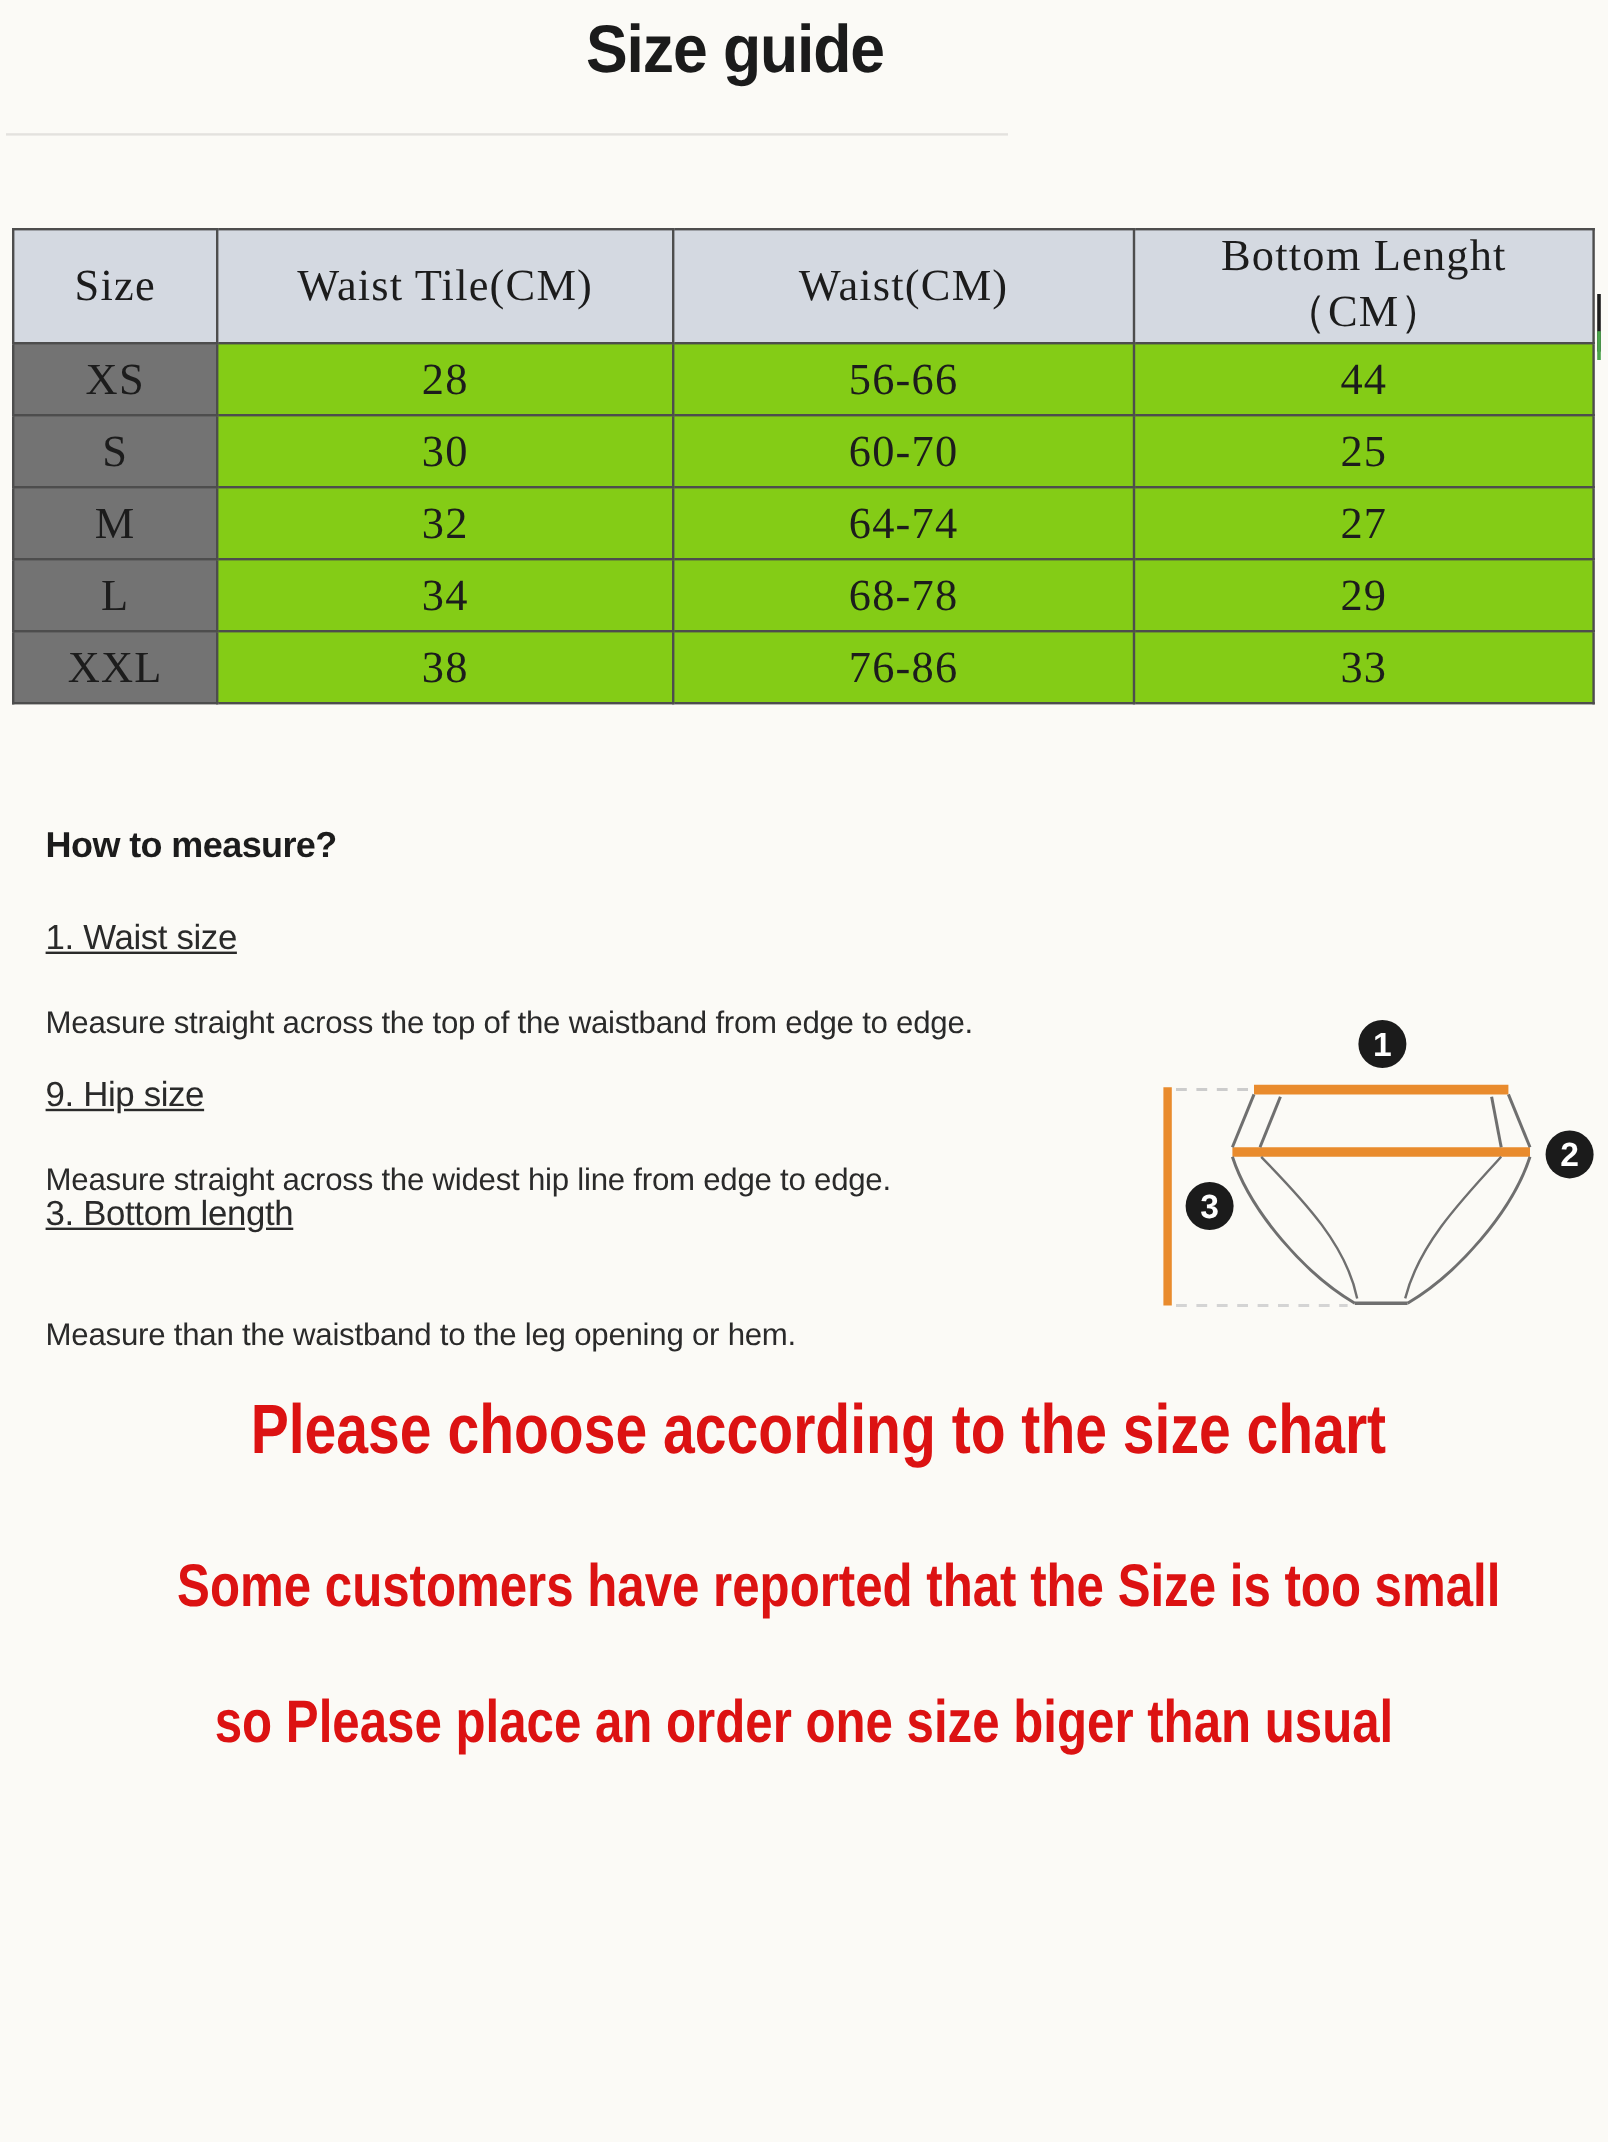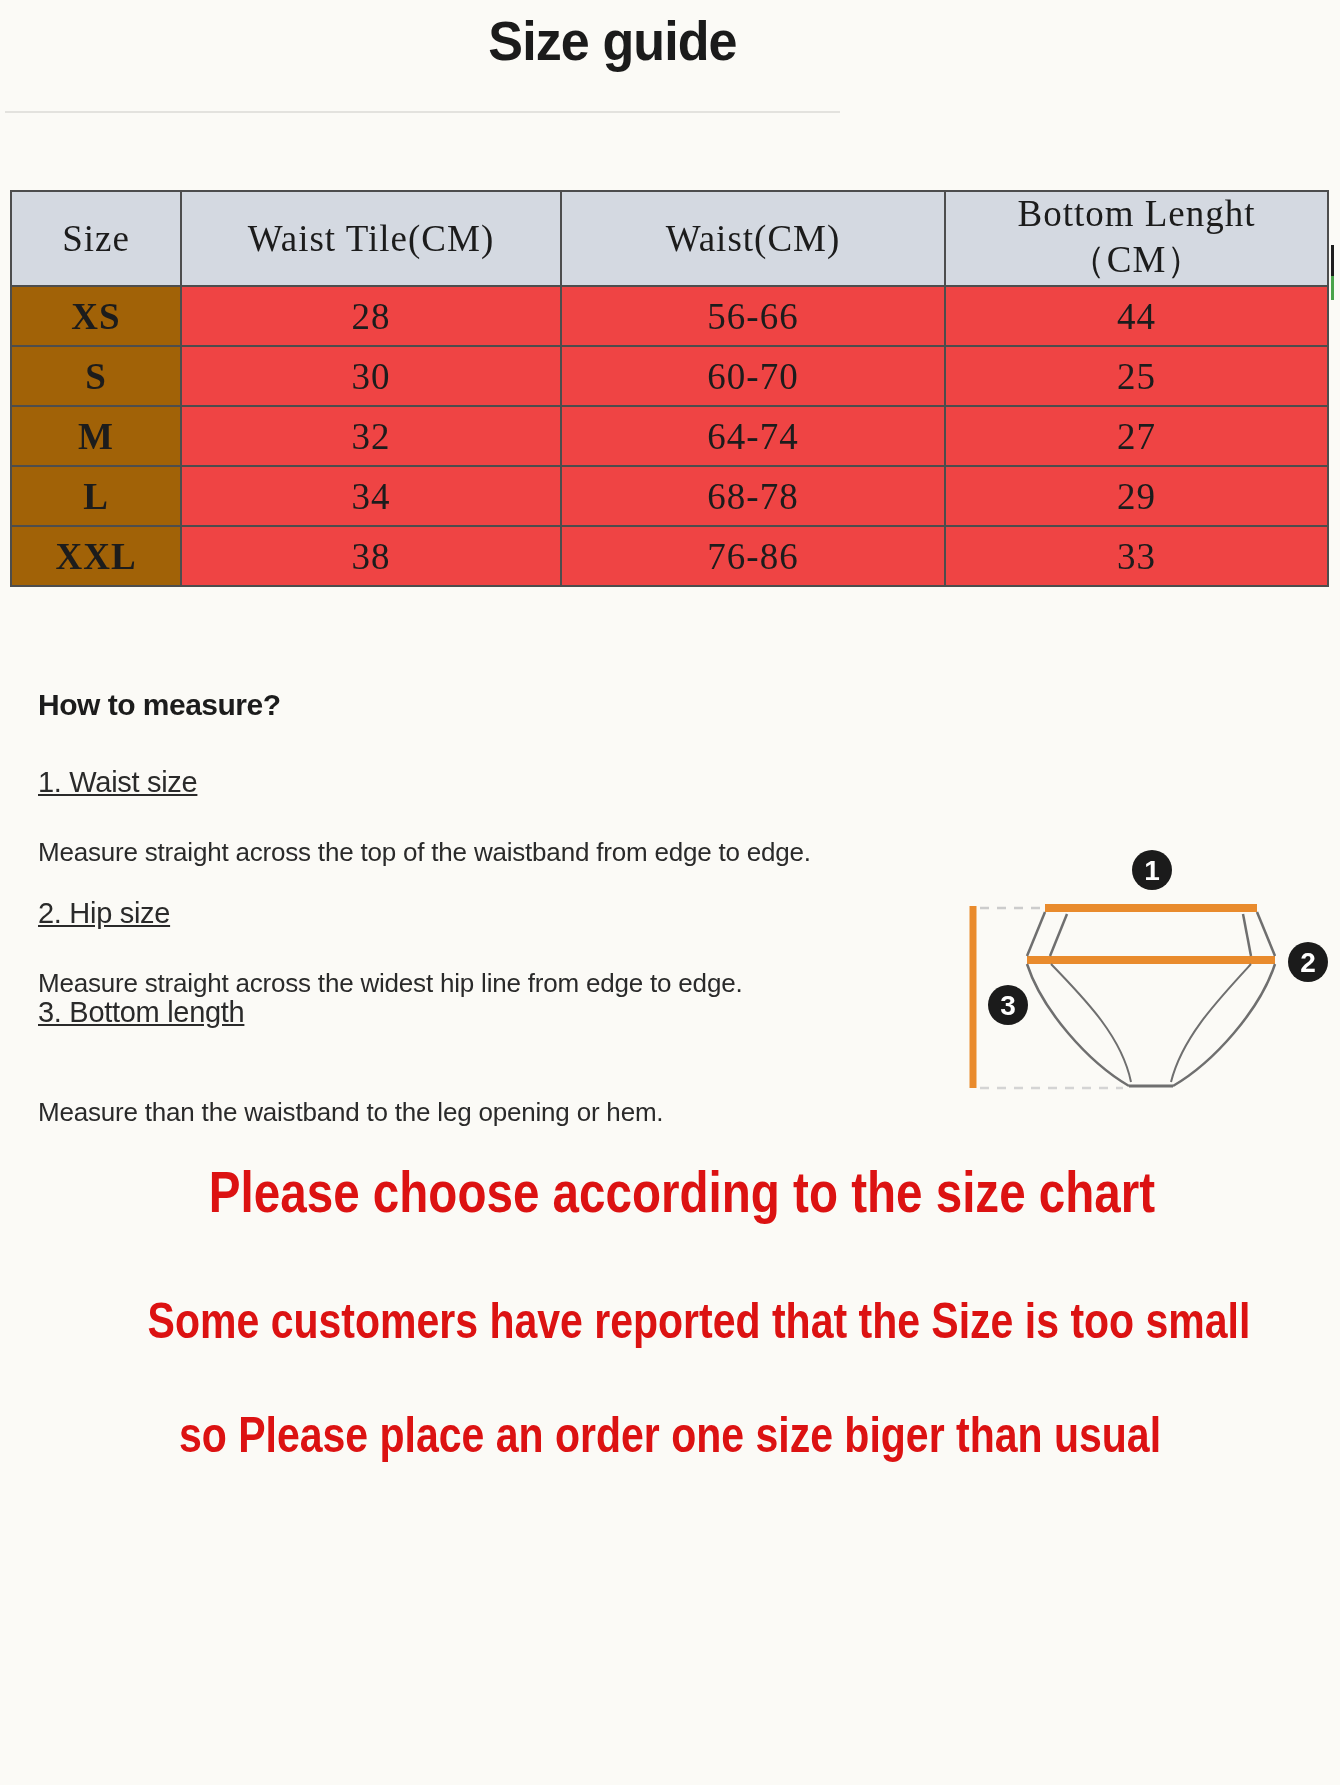--- a/index.html
+++ b/index.html
@@ -13,22 +13,22 @@
          letter-spacing:-1px;color:#1b1b1b;transform:scaleX(.93);transform-origin:50% 50%;}
   .title-divider{left:5px;top:111px;width:835px;height:2px;background:#e3e2de;}
 
   
   table.size-table{position:absolute;left:10px;top:190px;width:1317px;border-collapse:collapse;
                    table-layout:fixed;font-family:"Liberation Serif","DejaVu Serif",serif;
                    font-size:37px;color:#1c1c1c;}
   .size-table th,.size-table td{border:2px solid #4d4d4d;text-align:center;vertical-align:middle;
                    padding:0;letter-spacing:1px;font-weight:normal;}
   .size-table th{height:59px;background:#d4d9e1;}
-  .size-table td{height:58px;background:#ef4444;}
-  .size-table td.rowhead{background:#a16207;font-weight:bold;}
+  .size-table td{height:58px;background:#84cc16;}
+  .size-table td.rowhead{background:#737373;}
 
   
   .cursor-tick{left:1331px;top:245px;width:3px;height:48px;background:#1e1e1e;}
   .green-tick{left:1331px;top:276px;width:3px;height:24px;background:#4aa44a;}
 
   
   .htm-heading{left:38px;top:688px;font-size:30px;font-weight:bold;color:#1c1c1c;letter-spacing:-.5px;}
   .step-label{left:38px;font-size:29px;color:#2a2a2a;letter-spacing:-.3px;text-decoration:underline;}
   .step-desc{left:38px;font-size:26px;color:#2a2a2a;letter-spacing:-.2px;margin-top:16px;}
   .step1-label{top:766px;} .step1-desc{top:821px;}
@@ -102,21 +102,21 @@
 </table>
 
 <div class="abs cursor-tick"></div>
 <div class="abs green-tick"></div>
 
 <div class="abs htm-heading">How to measure?</div>
 
 <div class="abs step-label step1-label">1. Waist size</div>
 <div class="abs step-desc  step1-desc">Measure straight across the top of the waistband from edge to edge.</div>
 
-<div class="abs step-label step2-label">2. Hip size</div>
+<div class="abs step-label step2-label">9. Hip size</div>
 <div class="abs step-desc  step2-desc">Measure straight across the widest hip line from edge to edge.</div>
 
 <div class="abs step-label step3-label">3. Bottom length</div>
 <div class="abs step-desc  step3-desc">Measure than the waistband to the leg opening or hem.</div>
 
 <svg class="abs diagram" viewBox="0 0 390 260" xmlns="http://www.w3.org/2000/svg">
 
   <line x1="23" y1="66" x2="23" y2="248" stroke="#e98b2d" stroke-width="7"></line>
 
   <line x1="30" y1="68" x2="92" y2="68" stroke="#cccccc" stroke-width="2.5" stroke-dasharray="9 8"></line>

